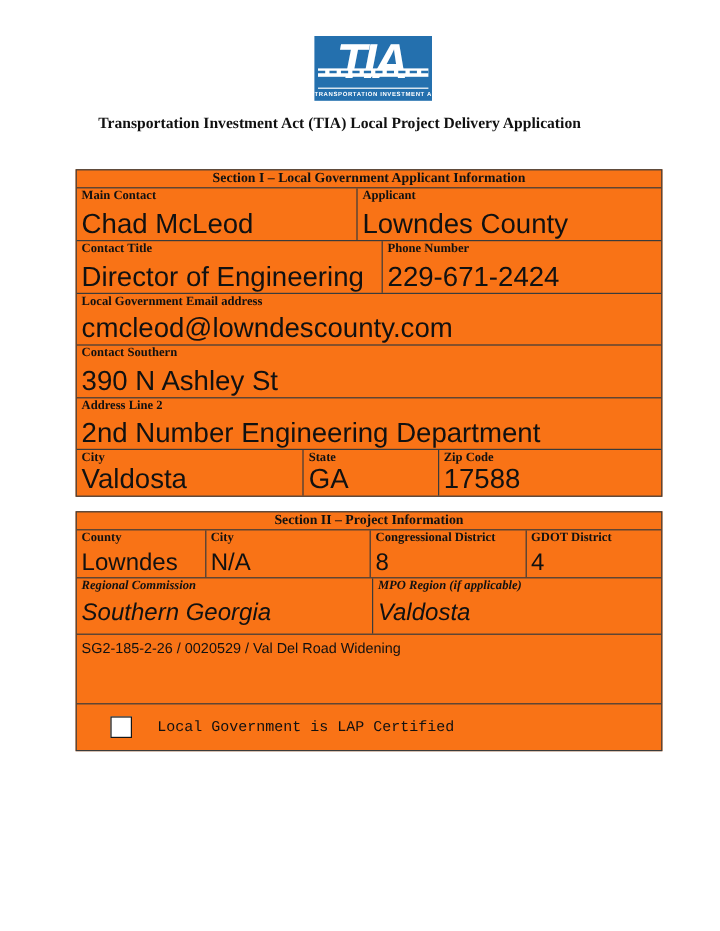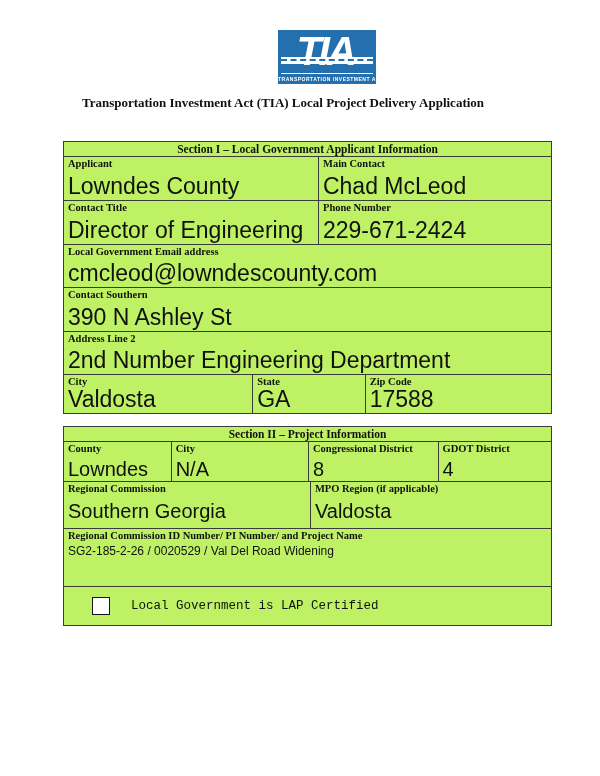--- a/index.html
+++ b/index.html
@@ -2,21 +2,21 @@
 <html><head>
 <meta charset="utf-8">
 <style>
   html,body{margin:0;padding:0;}
   body{
     width:600px;height:776px;background:#fff;position:relative;
     font-family:"Liberation Serif", serif;color:#111;overflow:hidden;
   }
   
   .logo{
-    position:absolute;left:278px;top:30px;width:98px;height:54px;
+    position:absolute;left:262px;top:30px;width:98px;height:54px;
     background:#2470AE;overflow:hidden;
   }
   .logo-tia{
     font-family:"Liberation Sans", sans-serif;font-weight:bold;font-style:italic;
     font-size:41px;line-height:42px;color:#fff;text-align:center;letter-spacing:-3px;
     padding-right:4px;
   }
   .logo-road{position:absolute;left:3px;right:3px;top:27px;height:7px;background:#fff;}
   .logo-road-dash{position:absolute;left:0;right:0;top:2px;border-top:2px dashed #2470AE;}
   .logo-rule{position:absolute;left:3px;right:3px;bottom:10px;height:1px;background:#fff;}
@@ -24,39 +24,39 @@
     position:absolute;bottom:2px;left:0;width:100%;text-align:center;color:#fff;
     font-family:"Liberation Sans", sans-serif;font-weight:bold;font-size:5px;
     letter-spacing:0.5px;white-space:nowrap;
   }
   
   .title{
     position:absolute;top:95px;left:0;width:480px;margin:0;text-align:center;
     font-family:"Liberation Serif", serif;font-weight:bold;font-size:13px;padding-left:43px;
   }
   
-  .sec{position:absolute;left:63px;width:489px;border:1px solid #3b3b3b;background:#bef264;box-sizing:border-box;}
+  .sec{position:absolute;left:63px;width:489px;border:1px solid #3b3b3b;background:#f97316;box-sizing:border-box;}
   .sec1{top:141px;}
   .sec2{top:426px;}
   .sec-header{
     height:14px;display:flex;align-items:center;justify-content:center;
     font-weight:bold;font-size:11.5px;
   }
   .row{display:flex;border-top:1px solid #3b3b3b;}
   .cell{
     box-sizing:border-box;display:flex;flex-direction:column;justify-content:space-between;
     padding:1px 3px 1px 4px;overflow:hidden;flex:1 1 auto;
   }
   .cell + .cell{border-left:1px solid #3b3b3b;}
   .lbl{font-weight:bold;font-size:10.5px;white-space:nowrap;}
   .val{font-family:"Liberation Sans", sans-serif;font-size:23px;line-height:1;white-space:nowrap;padding-bottom:1px;}
   .val2{font-size:20px;}
   .val-small{font-family:"Liberation Sans", sans-serif;font-size:12px;line-height:1.2;margin-top:3px;}
   .cell-top{justify-content:flex-start;}
-  .pad-b6{padding-bottom:6px;}
+  .pad-b6{padding-bottom:6px;font-style:italic;}
   .h43{height:43px}.h42{height:42px}.h38{height:38px}
   .h39{height:39px}.h46{height:46px}.h57{height:57px}
   .w52{width:52.15%;flex:none}.w48{width:47.85%;flex:none}
   .w39{width:38.65%;flex:none}.w23{width:23.1%;flex:none}.w38{width:38.25%;flex:none}
   .c22{width:21.9%;flex:none}.c28{width:28.2%;flex:none}.c27{width:26.6%;flex:none}.c23{width:23.3%;flex:none}
   .w50{width:50.5%;flex:none}.w49{width:49.5%;flex:none}
   
   .check-row{align-items:center;height:38px;font-family:Liberation Mono, monospace;}
   .checkbox{width:16px;height:16px;border:1.5px solid #151515;margin-left:28px;background:#fff;flex:none;}
   .check-label{margin-left:21px;font-size:12.5px;}
@@ -72,27 +72,27 @@
   <div class="logo-rule"></div>
   <div class="logo-caption">TRANSPORTATION INVESTMENT ACT</div>
 </div>
 
 <h1 class="title">Transportation Investment Act (TIA) Local Project Delivery Application</h1>
 
 <div class="sec sec1">
   <div class="sec-header">Section I – Local Government Applicant Information</div>
 
   <div class="row h43">
+    <div class="cell w48">
+      <div class="lbl">Main Contact</div>
+      <div class="val">Chad McLeod</div>
+    </div>
     <div class="cell w52">
       <div class="lbl">Applicant</div>
       <div class="val">Lowndes County</div>
-    </div>
-    <div class="cell w48">
-      <div class="lbl">Main Contact</div>
-      <div class="val">Chad McLeod</div>
     </div>
   </div>
 
   <div class="row h43">
     <div class="cell w52">
       <div class="lbl">Contact Title</div>
       <div class="val">Director of Engineering</div>
     </div>
     <div class="cell w48">
       <div class="lbl">Phone Number</div>
@@ -165,21 +165,20 @@
       <div class="val val2">Southern Georgia</div>
     </div>
     <div class="cell w49 pad-b6">
       <div class="lbl">MPO Region (if applicable)</div>
       <div class="val val2">Valdosta</div>
     </div>
   </div>
 
   <div class="row h57">
     <div class="cell cell-top">
-      <div class="lbl">Regional Commission ID Number/ PI Number/ and Project Name</div>
       <div class="val-small">SG2-185-2-26 / 0020529 / Val Del Road Widening</div>
     </div>
   </div>
 
   <div class="row check-row">
     <span class="checkbox"></span>
     <span class="check-label">Local Government is LAP Certified</span>
   </div>
 </div>
 

